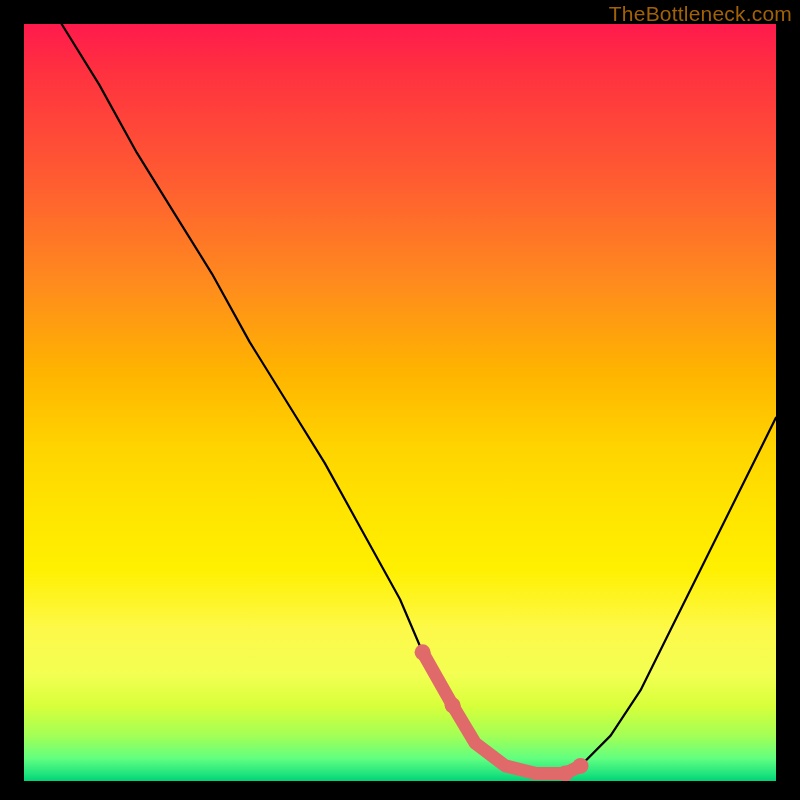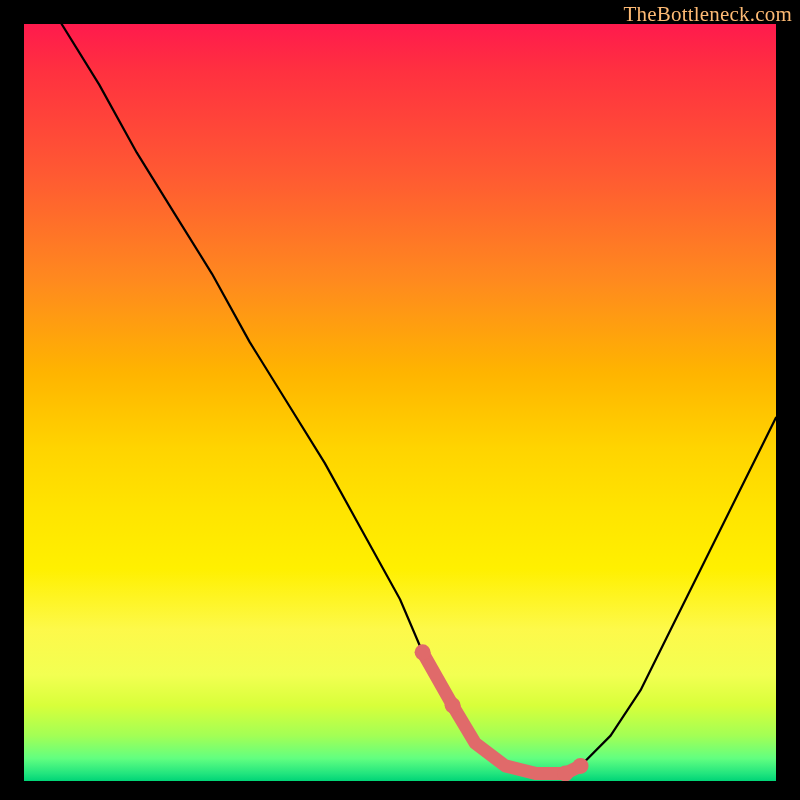--- a/index.html
+++ b/index.html
@@ -41,22 +41,22 @@
     );
   }
   .curve-layer, .accent-layer {
     position: absolute;
     inset: 0;
   }
   .watermark {
     position: absolute;
     top: 2px;
     right: 8px;
-    color: #fdba74;
-    font-family: Liberation Serif, serif;
+    color: #a16207;
+    font-family: Liberation Sans, sans-serif;
     font-size: 21px;
     letter-spacing: 0.2px;
     font-weight: 400;
   }
 </style>
 </head>
 <body>
 
 <div class="chart-container">
 

